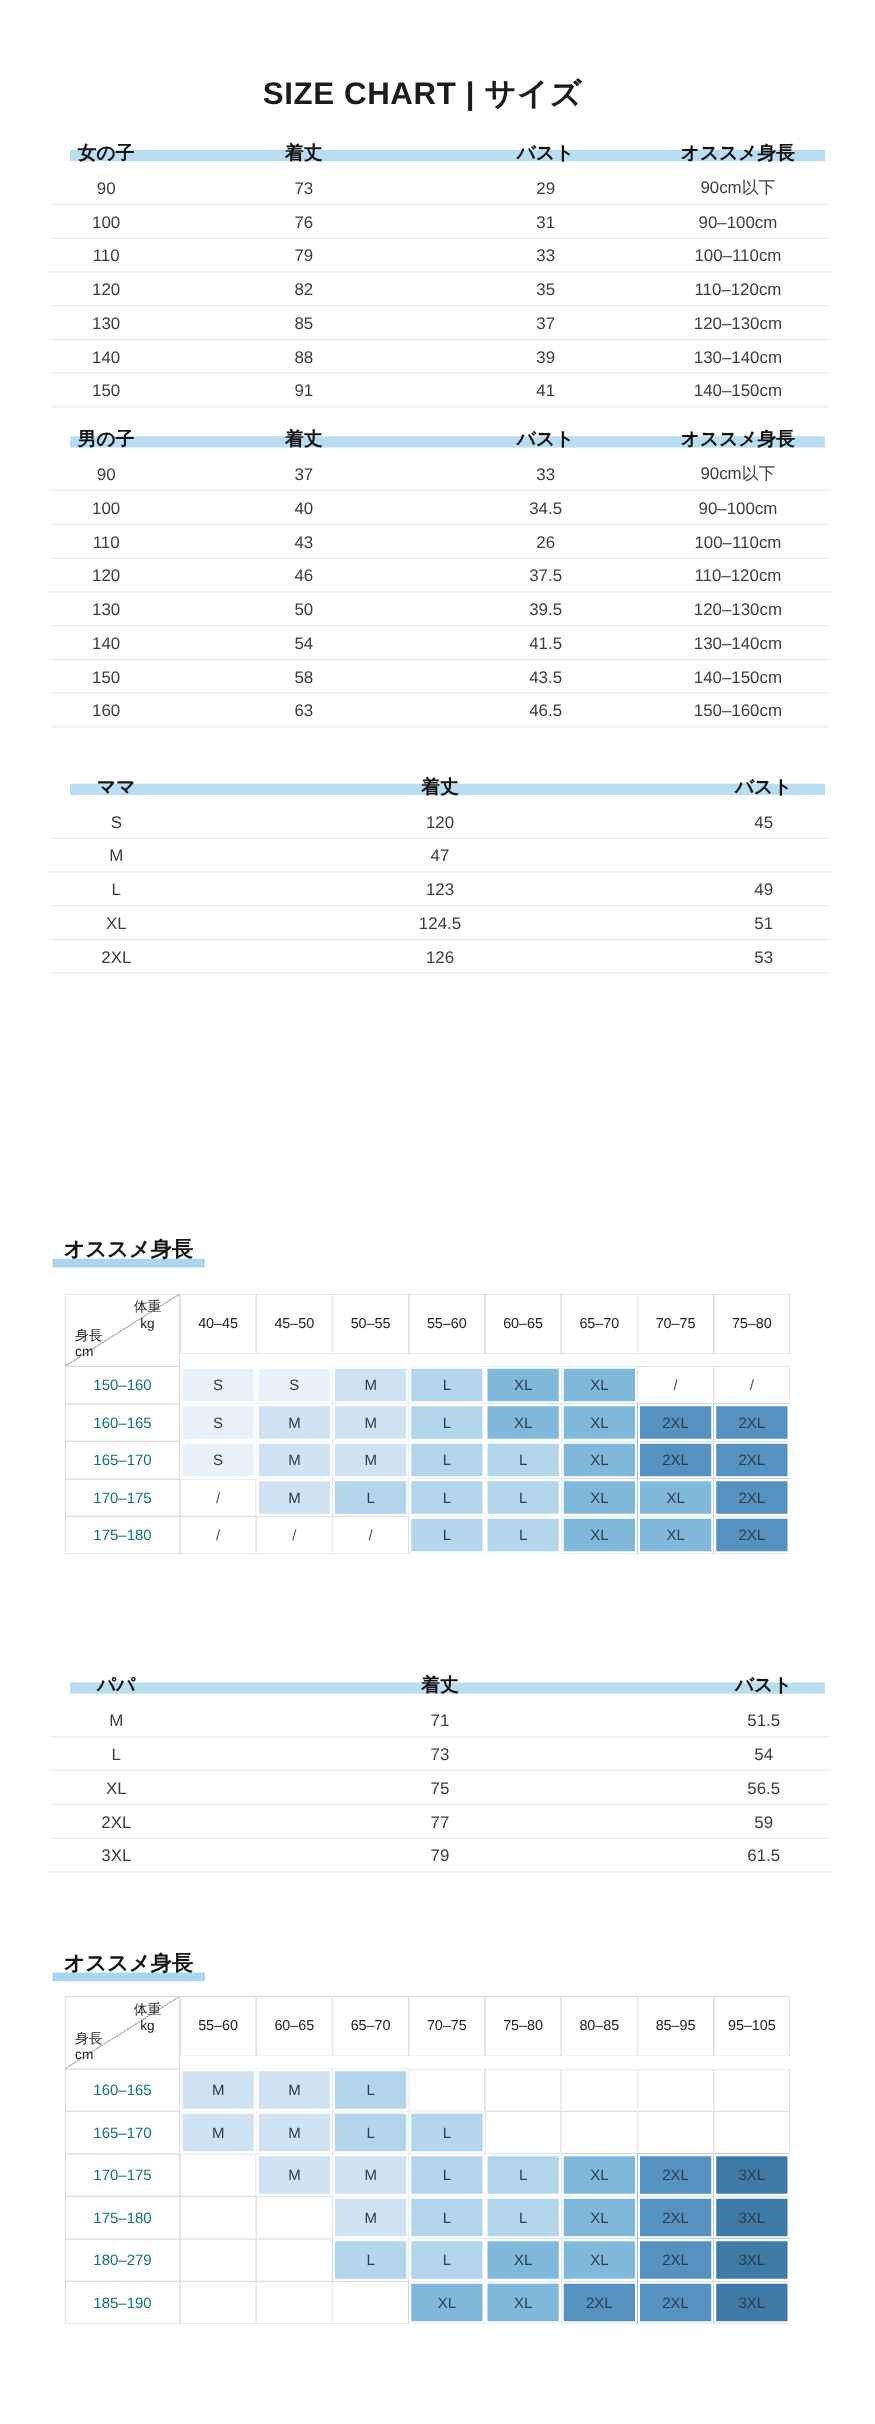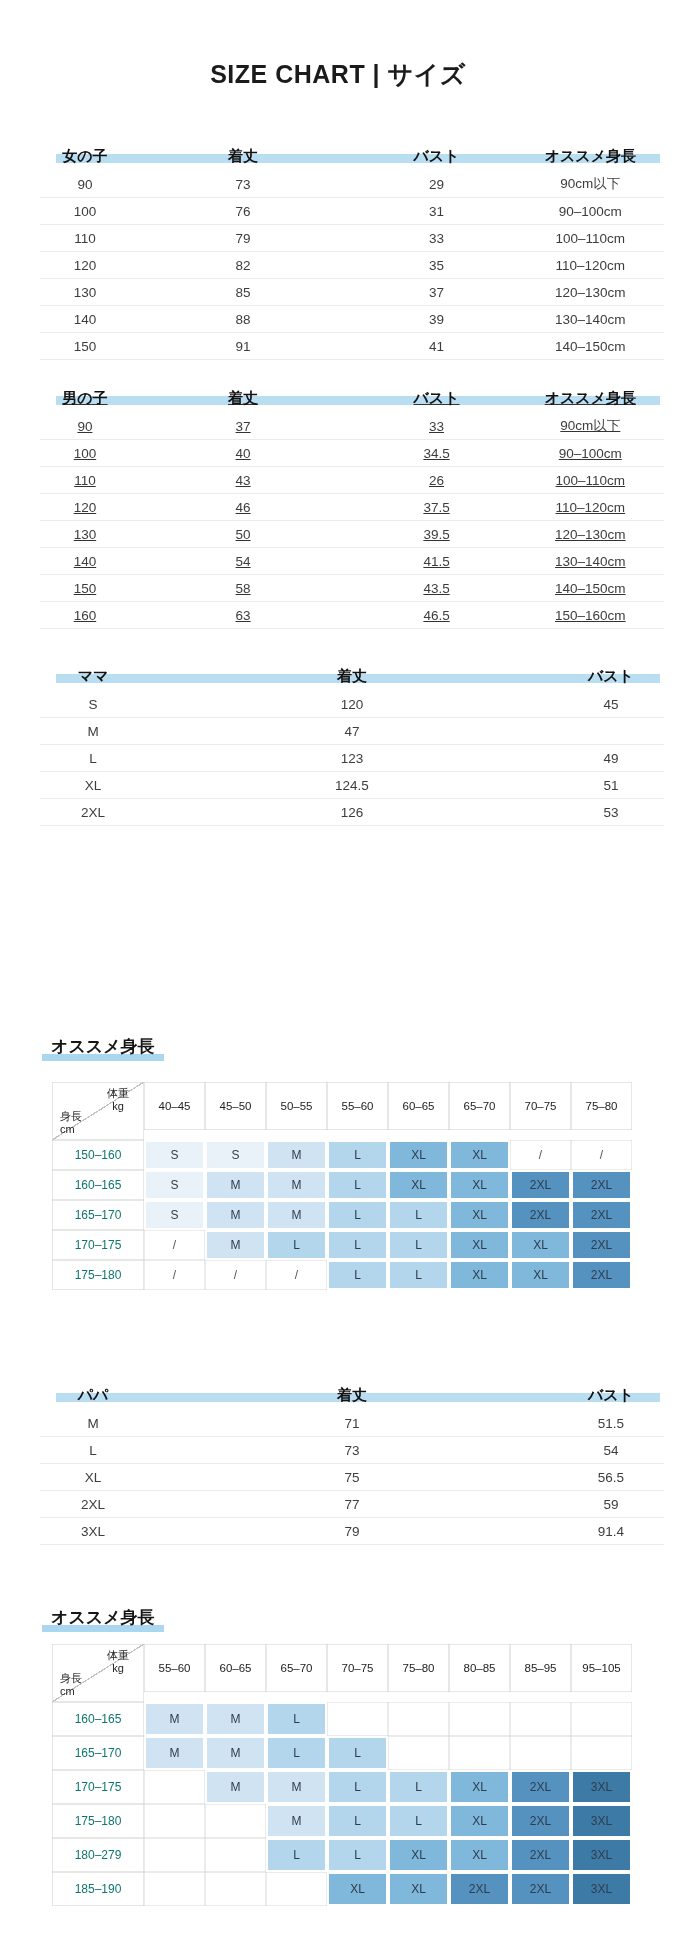--- a/index.html
+++ b/index.html
@@ -24,22 +24,22 @@
   .thead, .trow { display:grid; align-items:center; }
   .cols4 .thead, .cols4 .trow { grid-template-columns:14.4% 36.3% 25.7% 23.6%; }
   .cols3 .thead, .cols3 .trow { grid-template-columns:17% 66% 17%; }
   .thead {
     height:30px; font-weight:700; font-size:15px; color:#121212;
     background:linear-gradient(#b9ddf1,#b9ddf1) no-repeat 16px 64% / calc(100% - 20px) 9px;
   }
   .trow { height:26px; border-bottom:1px solid #ebebeb; font-size:13.5px; color:#3d3d3d; }
   .cell { text-align:center; white-space:nowrap; }
 
-  .t-girls { margin-top:50px; }
-  .t-boys  { margin-top:23px;text-decoration:underline; }
+  .t-girls { margin-top:16px; }
+  .t-boys  { margin-top:10px; }
   .t-mom   { margin-top:32px; }
   .t-dad   { margin-top:90px; }
 
   
   .mlabel {
     margin-left:42px; width:fit-content;
     padding:2px 9px 3px;
     font-size:17px; font-weight:700; color:#161616;
     background:linear-gradient(#abd6ef,#abd6ef) no-repeat 0 100% / 100% 7px;
   }
@@ -300,21 +300,21 @@
         <div class="cell">56.5</div>
       </div>
       <div class="trow">
         <div class="cell">2XL</div>
         <div class="cell">77</div>
         <div class="cell">59</div>
       </div>
       <div class="trow">
         <div class="cell">3XL</div>
         <div class="cell">79</div>
-        <div class="cell">91.4</div>
+        <div class="cell">61.5</div>
       </div>
     </section>
 
   <div class="mlabel m2">オススメ身長</div>
   <div class="matrix m2t">
       <div class="mcell mcorner">
         <div class="cwt">
           <div class="" style="display: block;">体重</div>
           <div class="" style="display: block;">kg</div>
         </div>

